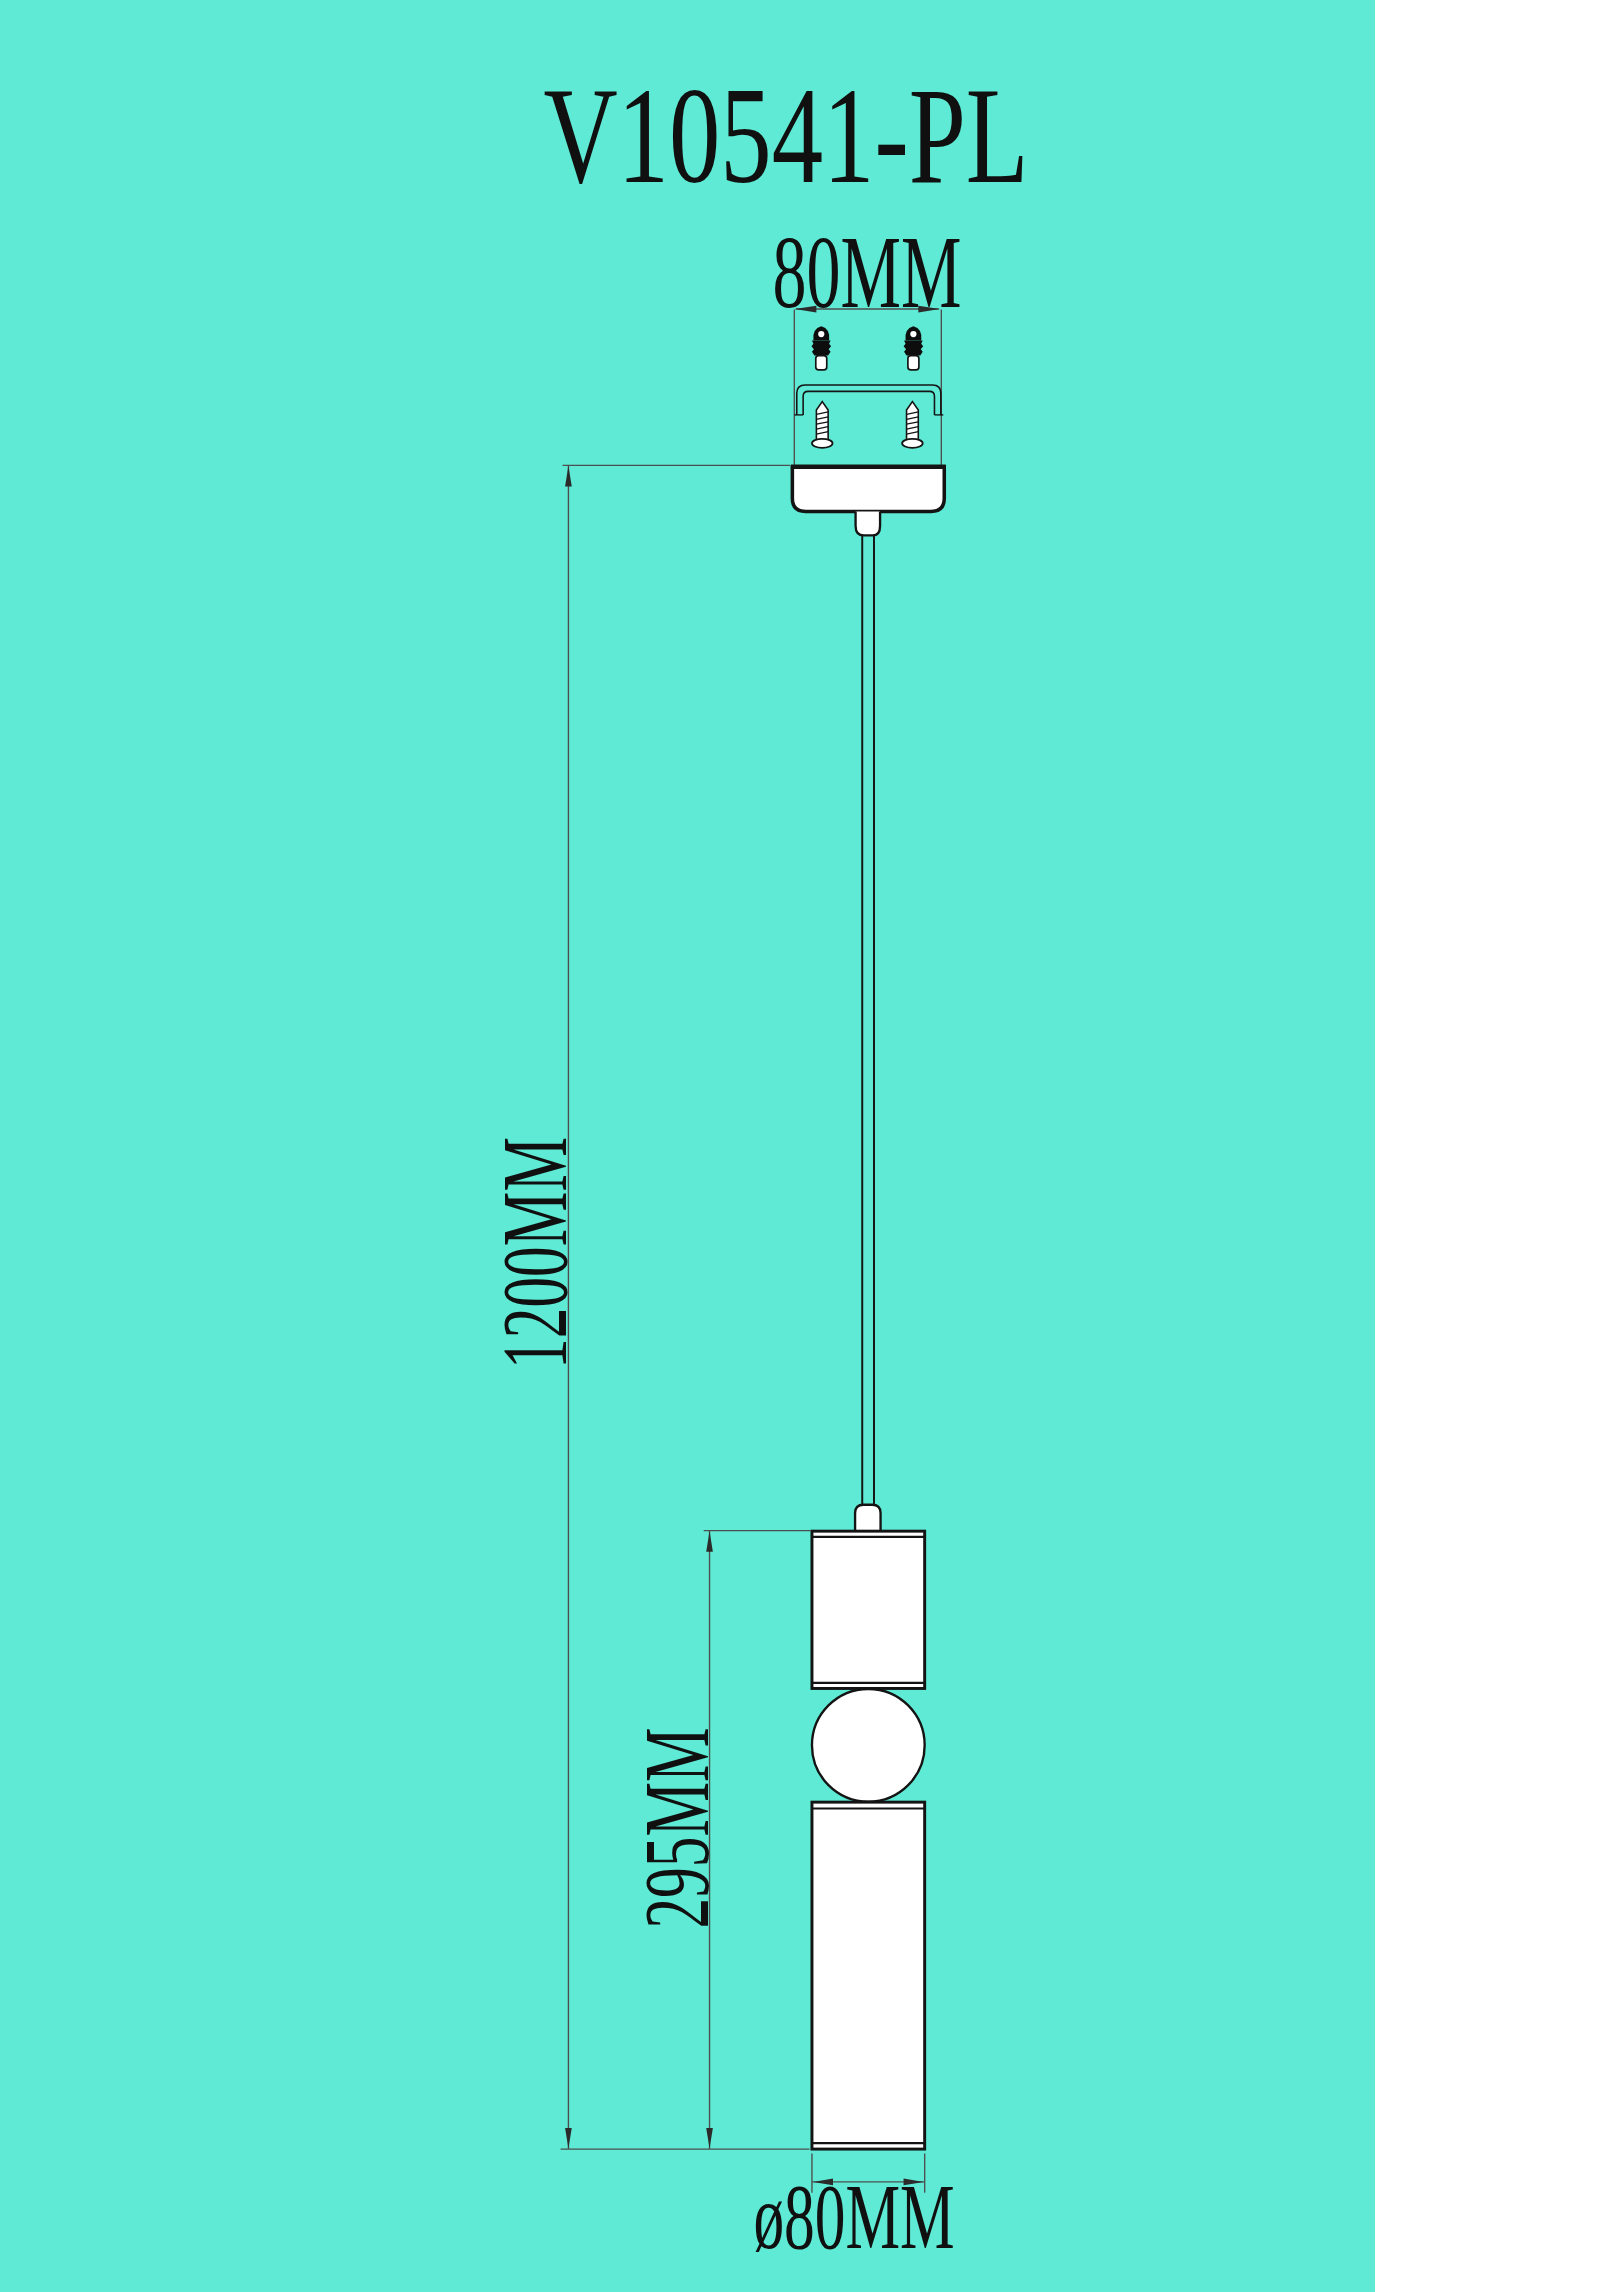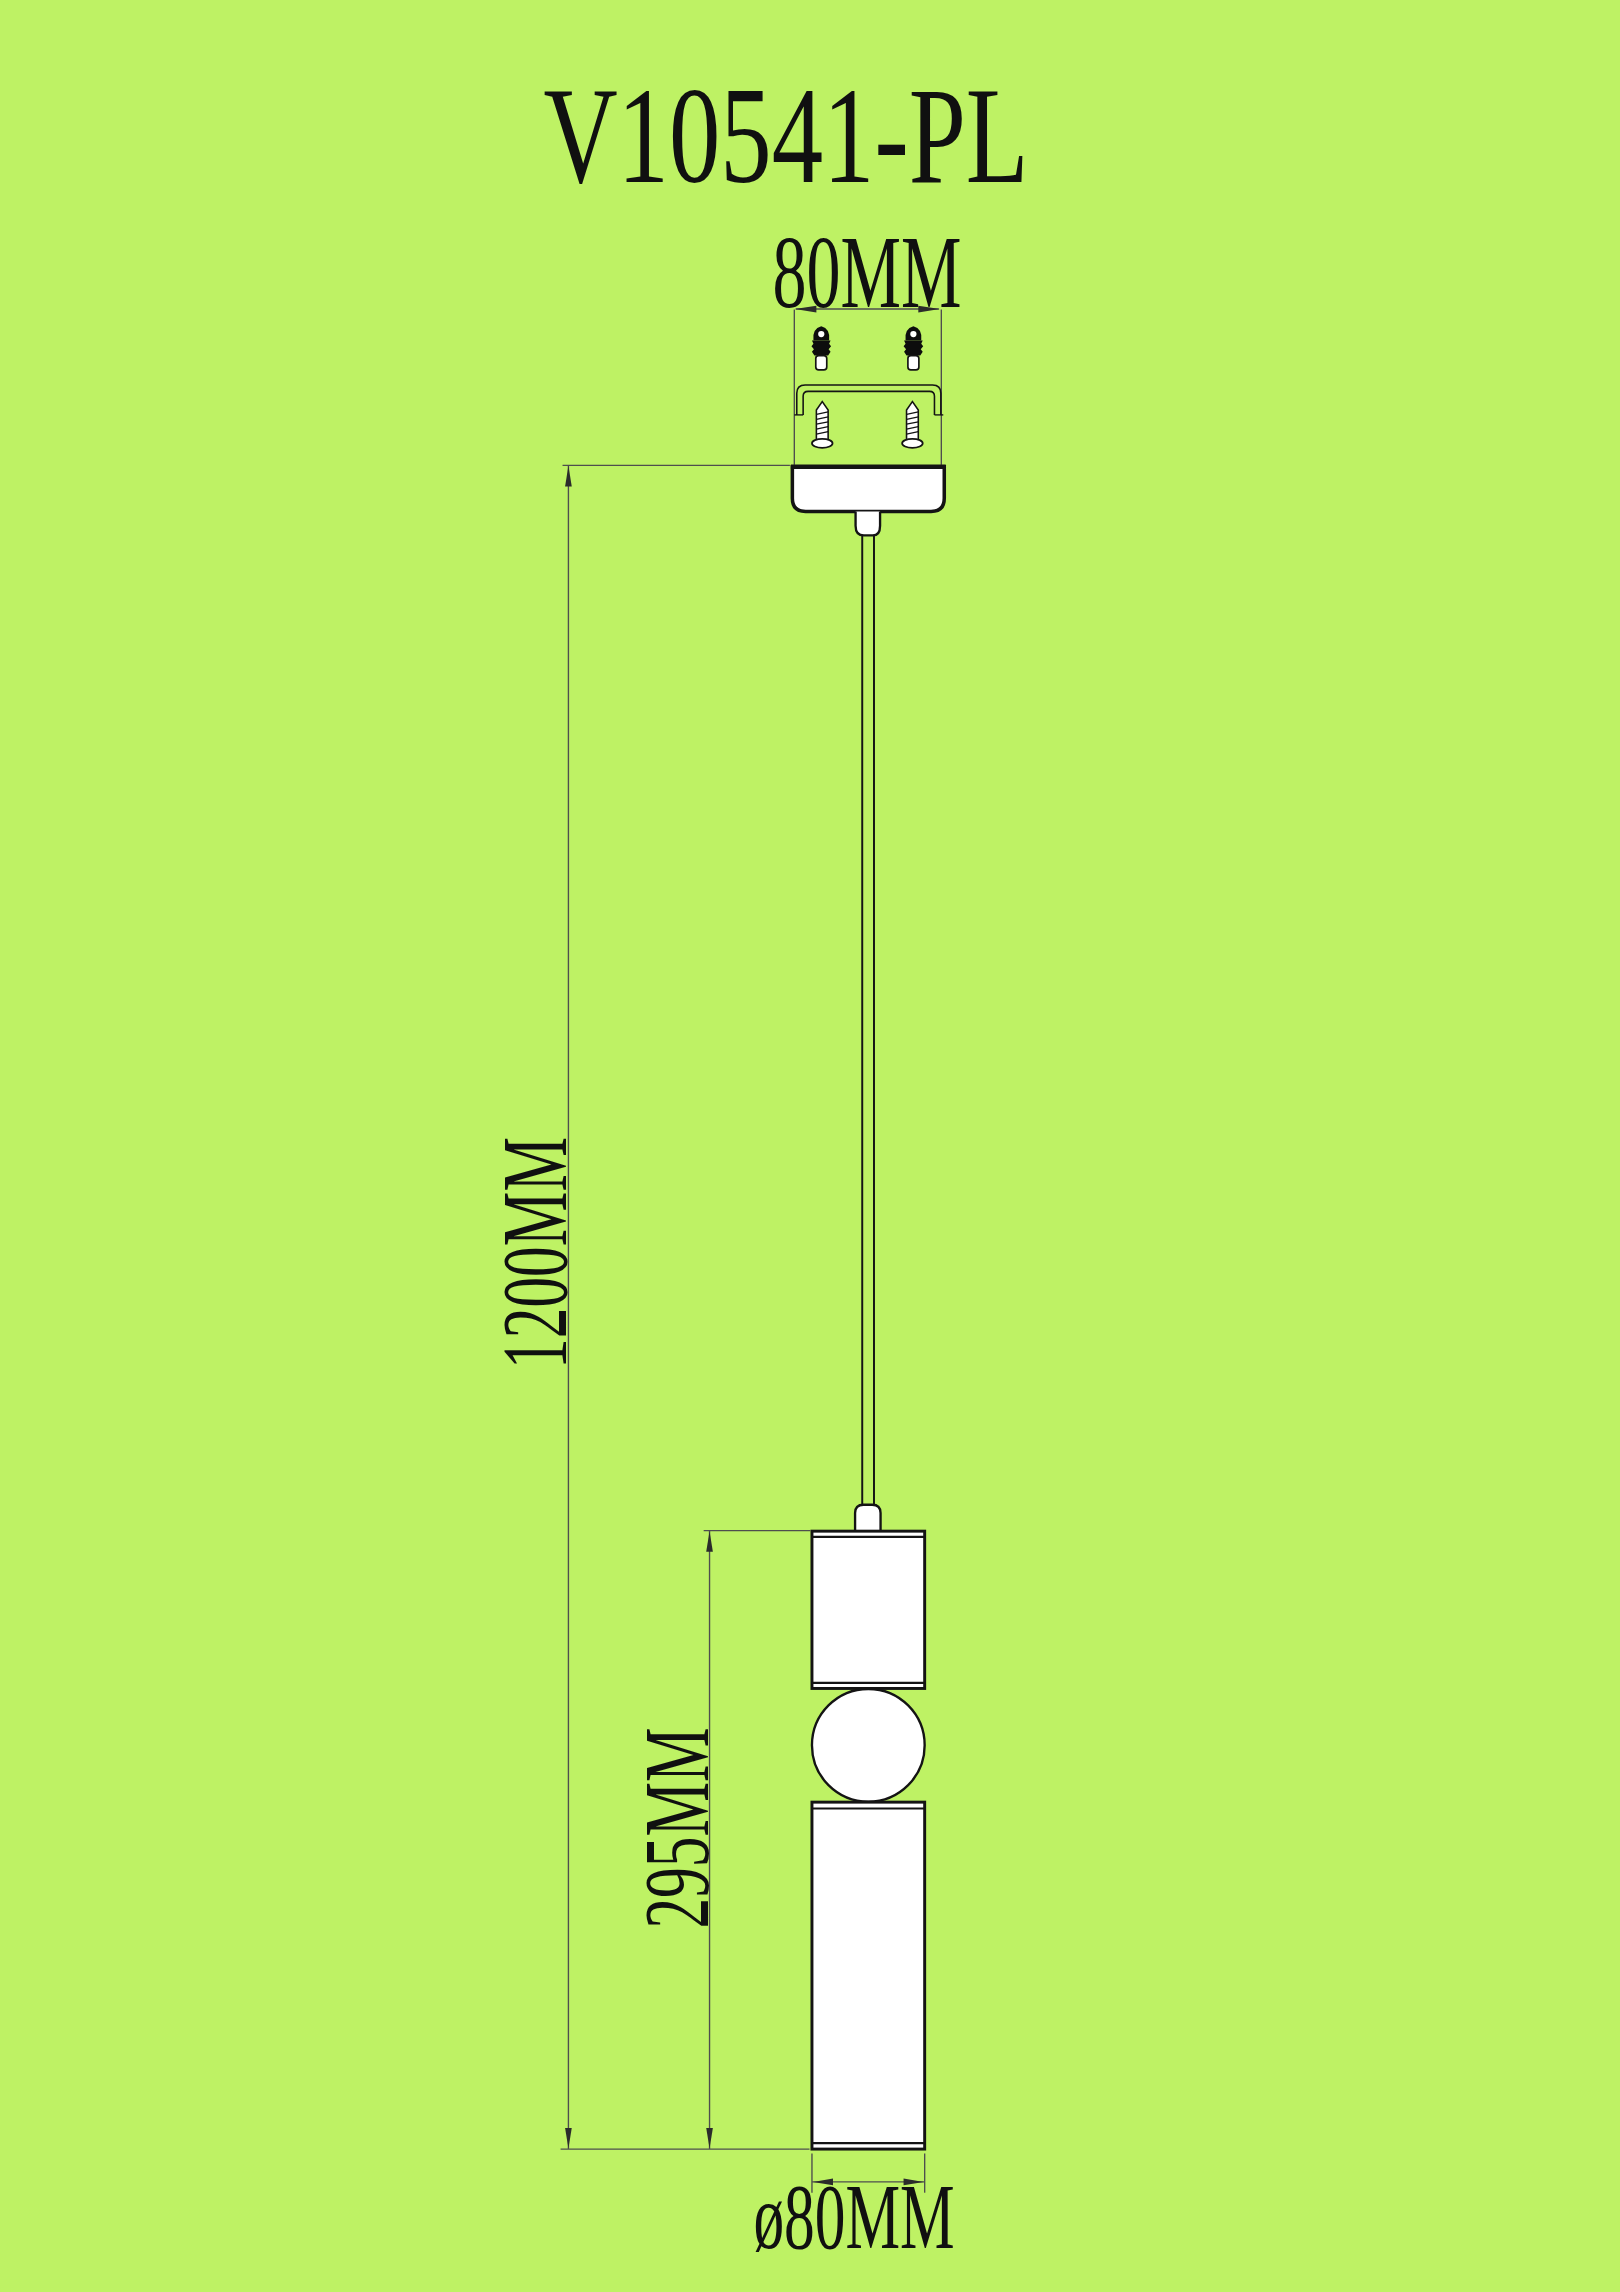--- a/index.html
+++ b/index.html
@@ -2,23 +2,23 @@
 <html><head>
 <meta charset="utf-8">
 <style>
   html, body {
     margin: 0;
     padding: 0;
     background: #ffffff;
   }
   .stage {
     position: relative;
-    width: 1620px;
+    width: 1375px;
     height: 2293px;
-    background: #bef264;
+    background: #5eead4;
     overflow: hidden;
     font-family: "Liberation Serif", "DejaVu Serif", serif;
   }
   .stage svg {
     position: absolute;
     left: 0;
     top: 0;
   }
   .dim-label {
     position: absolute;

